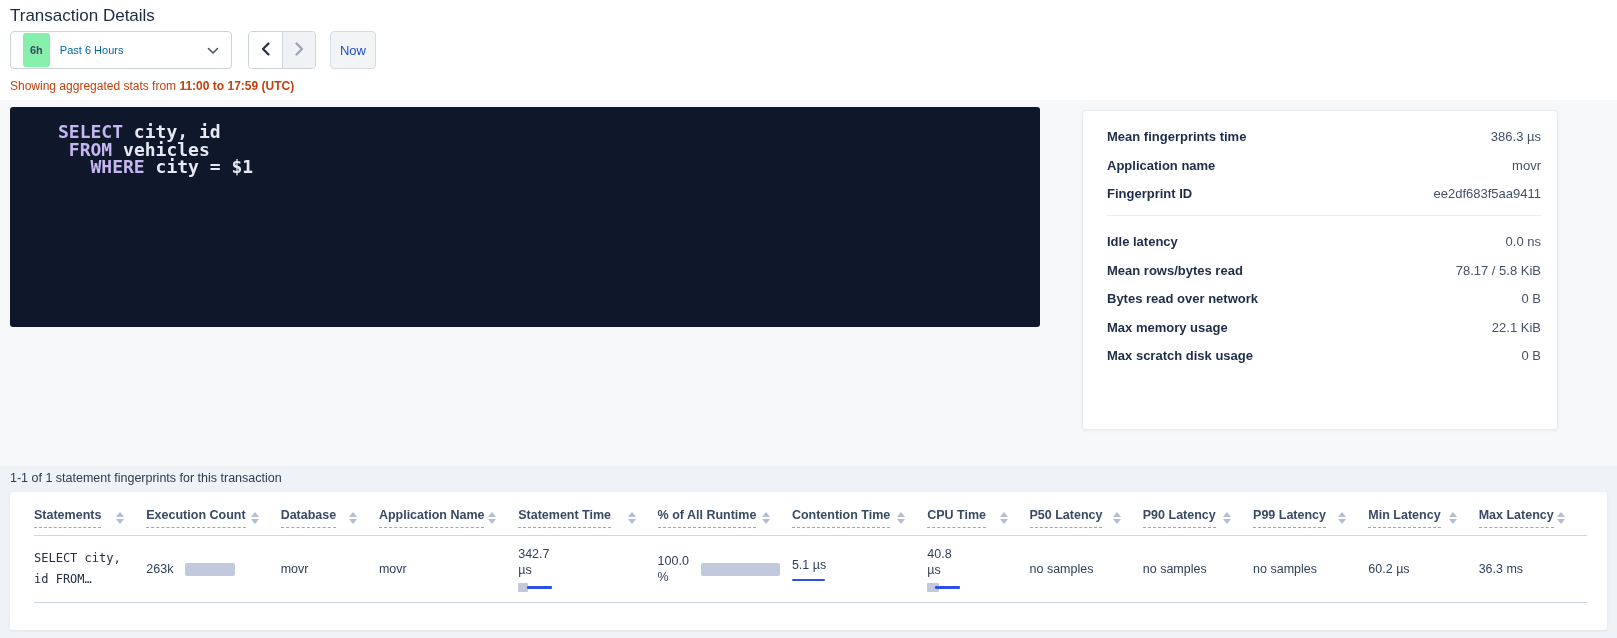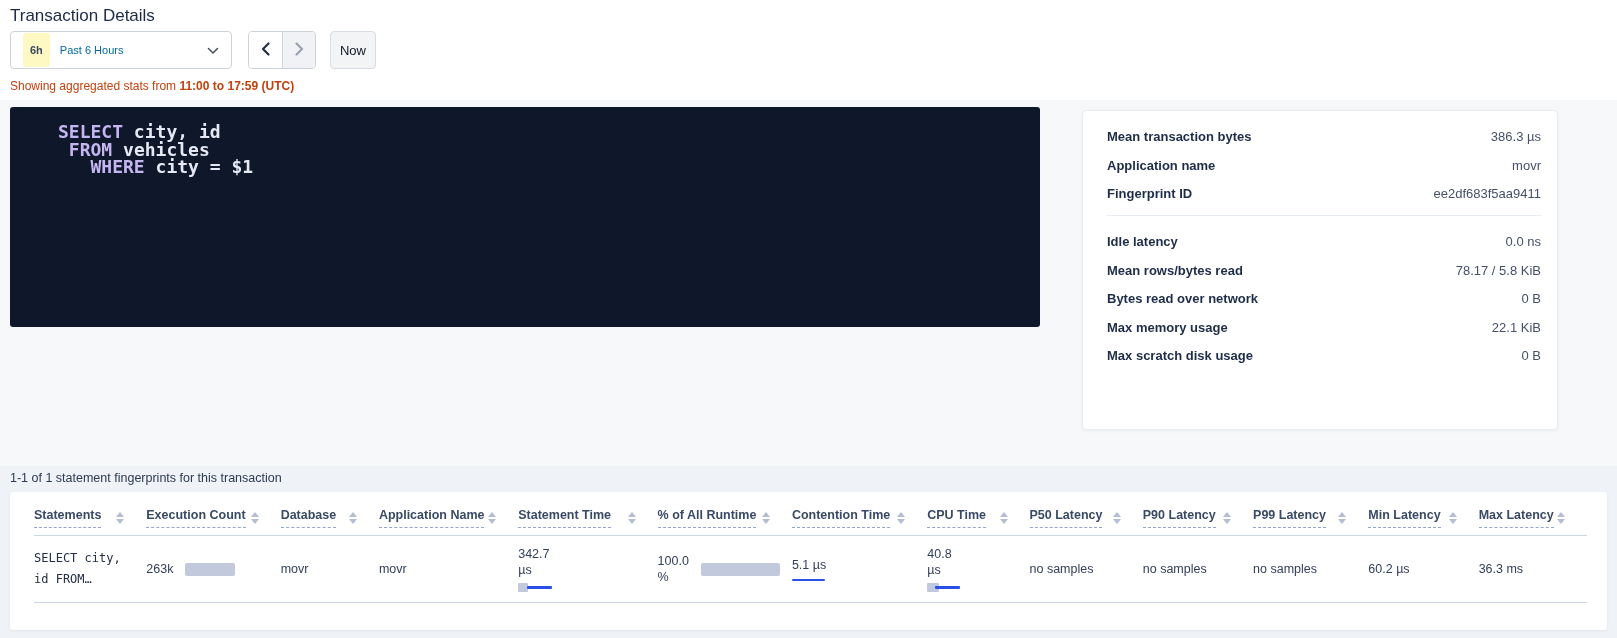--- a/index.html
+++ b/index.html
@@ -5,29 +5,29 @@
   * { margin:0; padding:0; box-sizing:border-box; }
   html,body { width:1617px; height:638px; overflow:hidden; }
   body { font-family:"Liberation Sans", sans-serif; background:#ffffff; color:#2c3a52; }
   .page { position:relative; width:1617px; height:638px; background:#ffffff; }
 
   
   .page-title { position:absolute; left:10px; top:6px; font-size:17px; font-weight:400; color:#1b2a47; }
   .toolbar { position:absolute; left:10px; top:31px; display:flex; align-items:center; }
   .time-dropdown { width:222px; height:38px; background:#fff; border:1px solid #cdd3dd; border-radius:4px;
     display:flex; align-items:center; padding:0 12px; cursor:pointer; }
-  .time-badge { background:#fef9c3; color:#3c4burger5f; color:#3c485f; font-size:11px; font-weight:700;
+  .time-badge { background:#86efac; color:#3c4burger5f; color:#3c485f; font-size:11px; font-weight:700;
     border-radius:3px; padding:11px 7px; margin-right:10px; }
   .time-label { font-size:11px; color:#0369a1; flex:1; }
   .btn-group { display:flex; margin-left:16px; border:1px solid #cdd3dd; border-radius:4px; overflow:hidden; height:38px; }
   .nav-btn { width:33px; height:100%; display:flex; align-items:center; justify-content:center;
     background:#fff; border:none; cursor:pointer; }
   .nav-btn + .nav-btn { border-left:1px solid #cdd3dd; background:#f1f2f5; cursor:default; }
   .now-btn { margin-left:14px; height:38px; width:46px; background:#f3f4f6; border:1px solid #d7dbe2;
-    border-radius:4px; color:#0f172a; font-size:13px; cursor:default; }
+    border-radius:4px; color:#1d4ed8; font-size:13px; cursor:default; }
   .subtitle { position:absolute; left:10px; top:79px; font-size:12px; color:#c2410c; }
   .subtitle b { font-weight:700; }
 
   
   .content-bg { position:absolute; left:0; top:100px; width:1617px; height:366px; background:#f7f8fa; }
   .sql-card { position:absolute; left:10px; top:107px; width:1030px; height:220px; background:#0f172b;
     border-radius:3px; padding:16px 28px; }
   .sql-card pre { font-family:"DejaVu Sans Mono", monospace; font-size:18px; font-weight:700;
     line-height:17.5px; color:#e6e9f3; white-space:pre;margin-left:20px; }
   .sql-kw { color:#c5b5f0; }
@@ -105,21 +105,21 @@
   <p class="subtitle"><span>Showing aggregated stats from </span><b>11:00 to 17:59 (UTC)</b></p>
 
   <div class="sql-card">
     <pre><span class="sql-kw">SELECT</span><span> city, id</span>
 <span> </span><span class="sql-kw">FROM</span><span> vehicles</span>
 <span>   </span><span class="sql-kw">WHERE</span><span> city = $1</span></pre>
   </div>
 
   <div class="summary-card">
     <div class="sum-row">
-      <span class="sum-label">Mean transaction bytes</span>
+      <span class="sum-label">Mean fingerprints time</span>
       <span class="sum-value">386.3 µs</span>
     </div>
     <div class="sum-row">
       <span class="sum-label">Application name</span>
       <span class="sum-value">movr</span>
     </div>
     <div class="sum-row">
       <span class="sum-label">Fingerprint ID</span>
       <span class="sum-value">ee2df683f5aa9411</span>
     </div>

